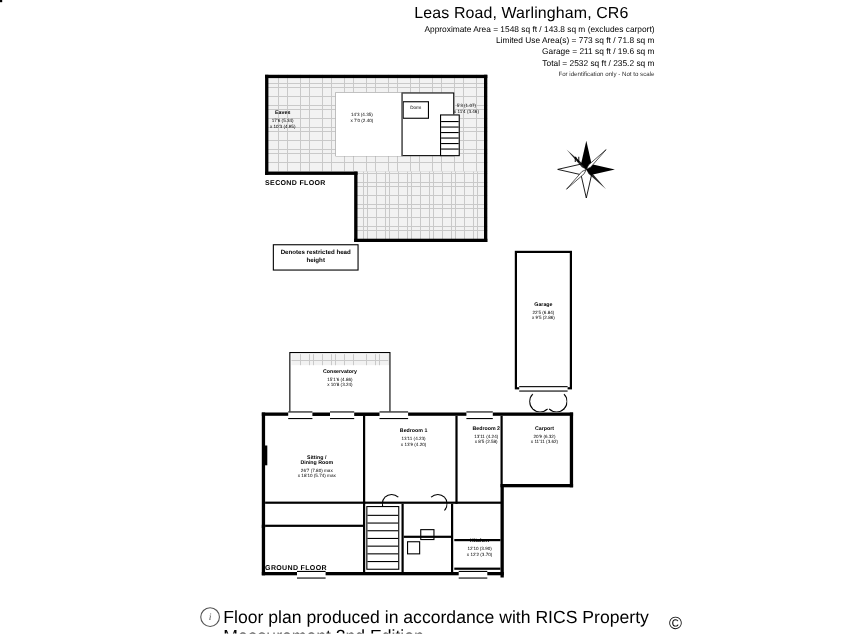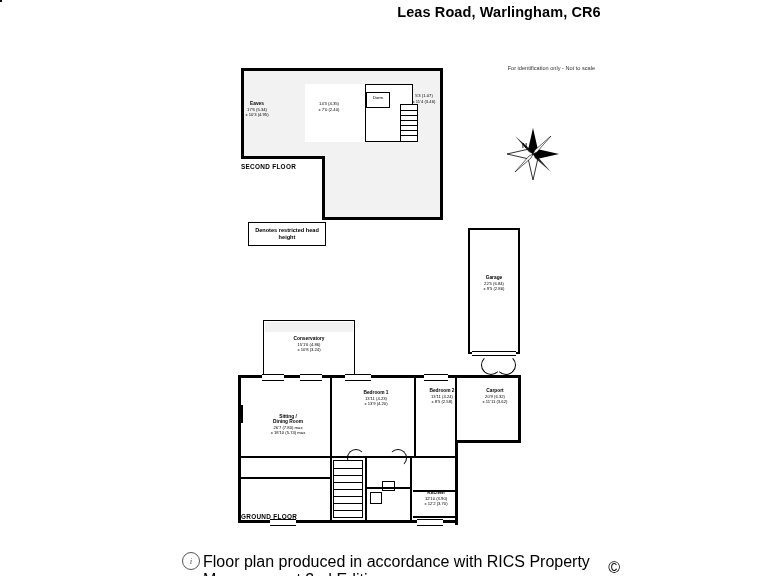--- a/index.html
+++ b/index.html
@@ -8,22 +8,22 @@
     background:#ffffff;
     font-family:"Liberation Sans", sans-serif;
     color:#000;
     position:relative;
     overflow:hidden;
   }
   .plan{position:absolute;left:0;top:0;width:768px;height:576px;}
 
   
   .title{
-    position:absolute;left:349px;top:4px;width:300px;
-    text-align:center;font-size:14.5px;font-weight:bold;letter-spacing:.1px;
+    position:absolute;left:324px;top:4px;width:300px;
+    text-align:center;font-size:14.5px;font-weight:normal;letter-spacing:.1px;
   }
   .summary{
     position:absolute;left:330px;top:22px;width:265px;
     text-align:right;font-size:7.6px;line-height:10.2px;
   }
   .summary div{white-space:nowrap;}
   .notscale{
     position:absolute;left:330px;top:65px;width:265px;
     text-align:right;font-size:5.6px;color:#333;
   }
@@ -75,20 +75,26 @@
 
   .win{position:absolute;background:#fff;border-top:1px solid #000;border-bottom:1px solid #000;}
 </style>
 </head>
 <body>
 
 <div class="plan">
 
   <div class="title">Leas Road, Warlingham, CR6</div>
 
+  <div class="summary">
+    <div>Approximate Area = 1548 sq ft / 143.8 sq m (excludes carport)</div>
+    <div>Limited Use Area(s) = 773 sq ft / 71.8 sq m</div>
+    <div>Garage = 211 sq ft / 19.6 sq m</div>
+    <div>Total = 2532 sq ft / 235.2 sq m</div>
+  </div>
   <div class="notscale">For identification only - Not to scale</div>
 
   <div class="hatch" style="left:241px;top:68px;width:202px;height:88px;"></div>
   <div class="hatch" style="left:322px;top:156px;width:121px;height:62px;"></div>
 
   <div class="wall" style="left:241px;top:68px;width:202px;height:3px;"></div>
   <div class="wall" style="left:241px;top:68px;width:3px;height:91px;"></div>
   <div class="wall" style="left:440px;top:68px;width:3px;height:152px;"></div>
   <div class="wall" style="left:241px;top:156px;width:84px;height:3px;"></div>
   <div class="wall" style="left:322px;top:156px;width:3px;height:64px;"></div>

